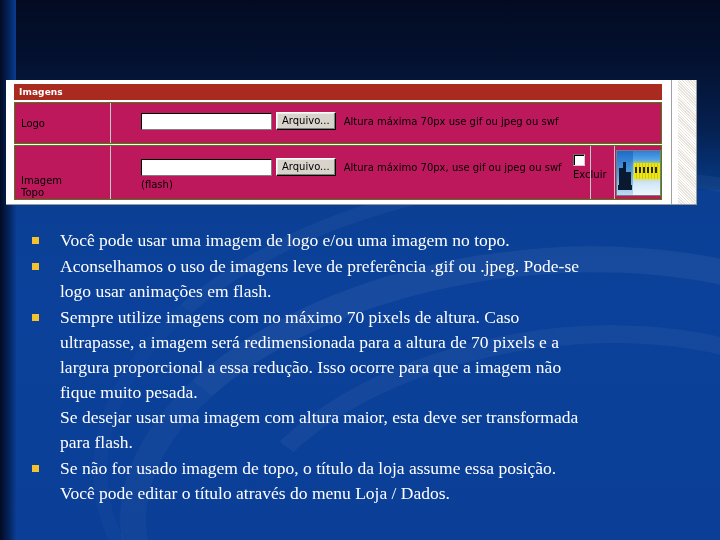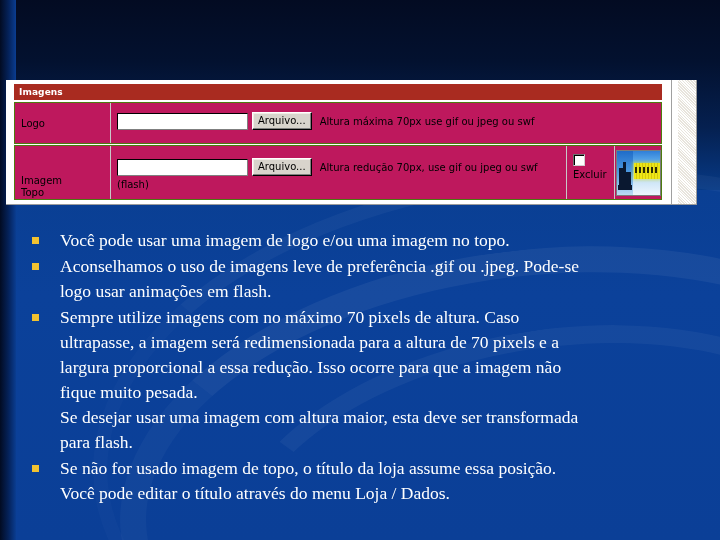--- a/index.html
+++ b/index.html
@@ -164,20 +164,21 @@
     align-items: center;
   }
   #label-topo { align-items: flex-end; }
   #label-topo span { display: block; line-height: 12px; }
 
   .cell-main {
     position: absolute;
     top: 0;
     height: 100%;
     box-sizing: border-box;
+    margin-left: 24px;
   }
   #main-logo { left: 96px; width: 552px; }
   #main-topo { left: 96px; width: 456px; border-right: 1px solid #c8c8c8; }
 
   .file-line {
     position: absolute;
     left: 6px;
     display: flex;
     align-items: center;
     gap: 4px;
@@ -367,21 +368,21 @@
           <div>
             <span>Imagem</span>
             <span>Topo</span>
           </div>
         </div>
 
         <div class="cell-main" id="main-topo">
           <div class="file-line" id="fileline-topo">
             <input class="text-input" type="text" placeholder="" style="">
             <button class="browse-button">Arquivo...</button>
-            <span class="hint-text">Altura redução 70px, use gif ou jpeg ou swf</span>
+            <span class="hint-text">Altura máximo 70px, use gif ou jpeg ou swf</span>
           </div>
           <div id="flash-note">(flash)</div>
         </div>
 
         <div id="cell-excluir">
           <div id="excluir-checkbox"></div>
           <div id="excluir-label">Excluir</div>
         </div>
 
         <div id="cell-thumb">

